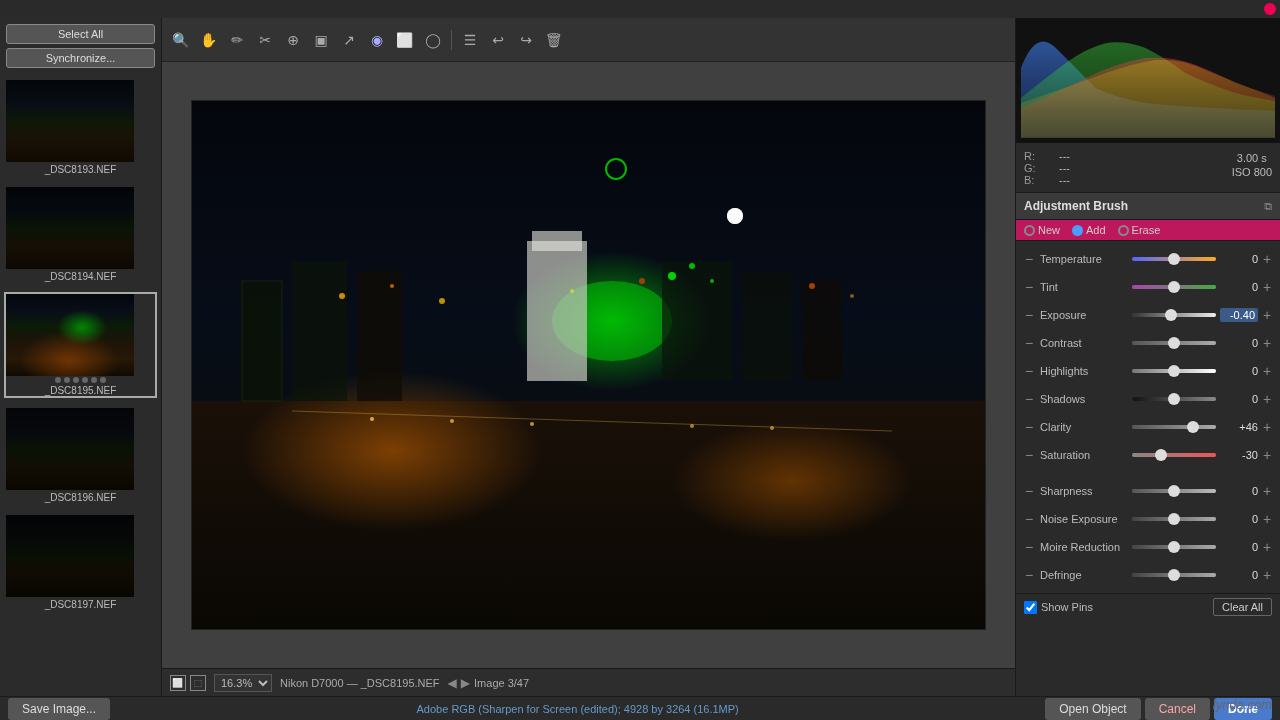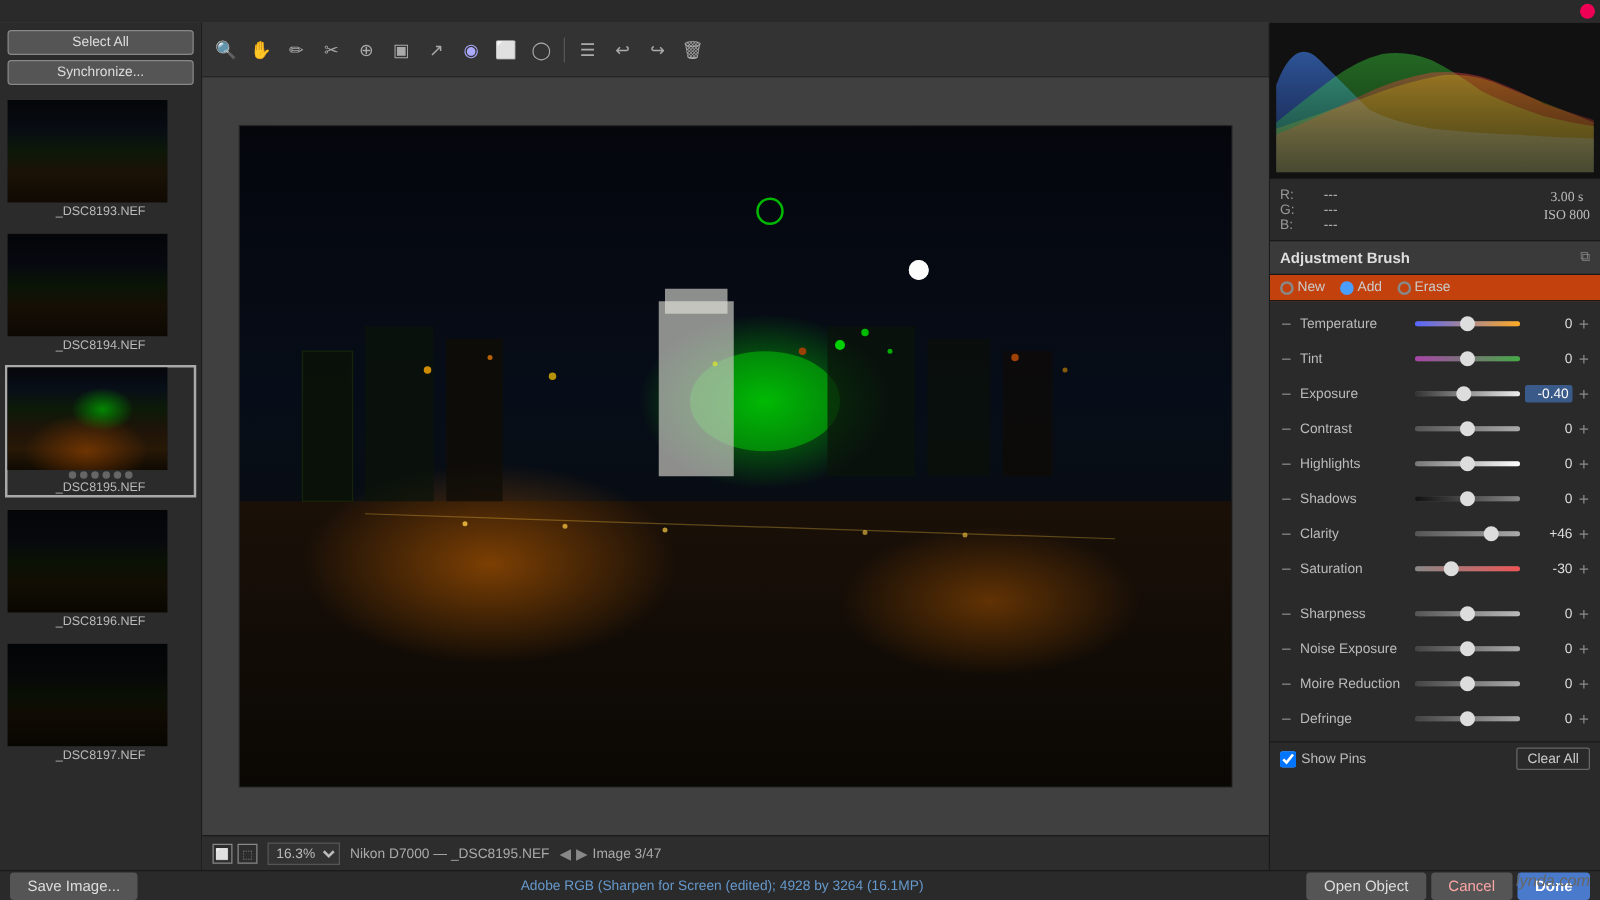--- a/index.html
+++ b/index.html
@@ -334,36 +334,36 @@
           </div>
           <div class="rgb-row">
             <span class="rgb-label">G:</span>
             <span class="rgb-val">---</span>
           </div>
           <div class="rgb-row">
             <span class="rgb-label">B:</span>
             <span class="rgb-val">---</span>
           </div>
         </div>
-        <div style="text-align:right;font-family:Liberation Serif, serif;">
+        <div style="text-align:right;">
           <div class="exposure-info">3.00 s</div>
           <div class="exposure-info">ISO 800</div>
         </div>
       </div>
     </div>
 
     <div id="adj-panel">
       <div id="adj-header">
         <span class="adj-title">Adjustment Brush</span>
         <div style="display:flex;align-items:center;gap:2px;">
           <span style="cursor:pointer;color:#888;">⧉</span>
         </div>
       </div>
 
-      <div style="display:flex;gap:12px;padding:4px 8px;background:#c2410c;border-bottom:1px solid #1a1a1a;">
+      <div style="display:flex;gap:12px;padding:4px 8px;background:#be185d;border-bottom:1px solid #1a1a1a;">
         <div class="radio-opt">
           <div class="radio-dot" style="width:11px;height:11px;border-radius:50%;border:2px solid #888;display:inline-block;"></div>
           <span>New</span>
         </div>
         <div class="radio-opt">
           <div class="radio-dot active" style="width:11px;height:11px;border-radius:50%;background:#4a9eff;border:2px solid #4a9eff;display:inline-block;"></div>
           <span>Add</span>
         </div>
         <div class="radio-opt">
           <div class="radio-dot" style="width:11px;height:11px;border-radius:50%;border:2px solid #888;display:inline-block;"></div>

